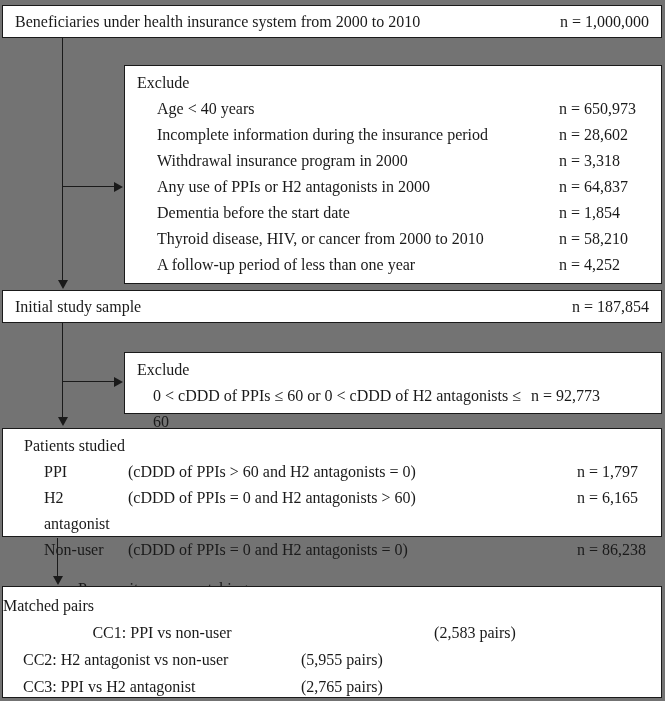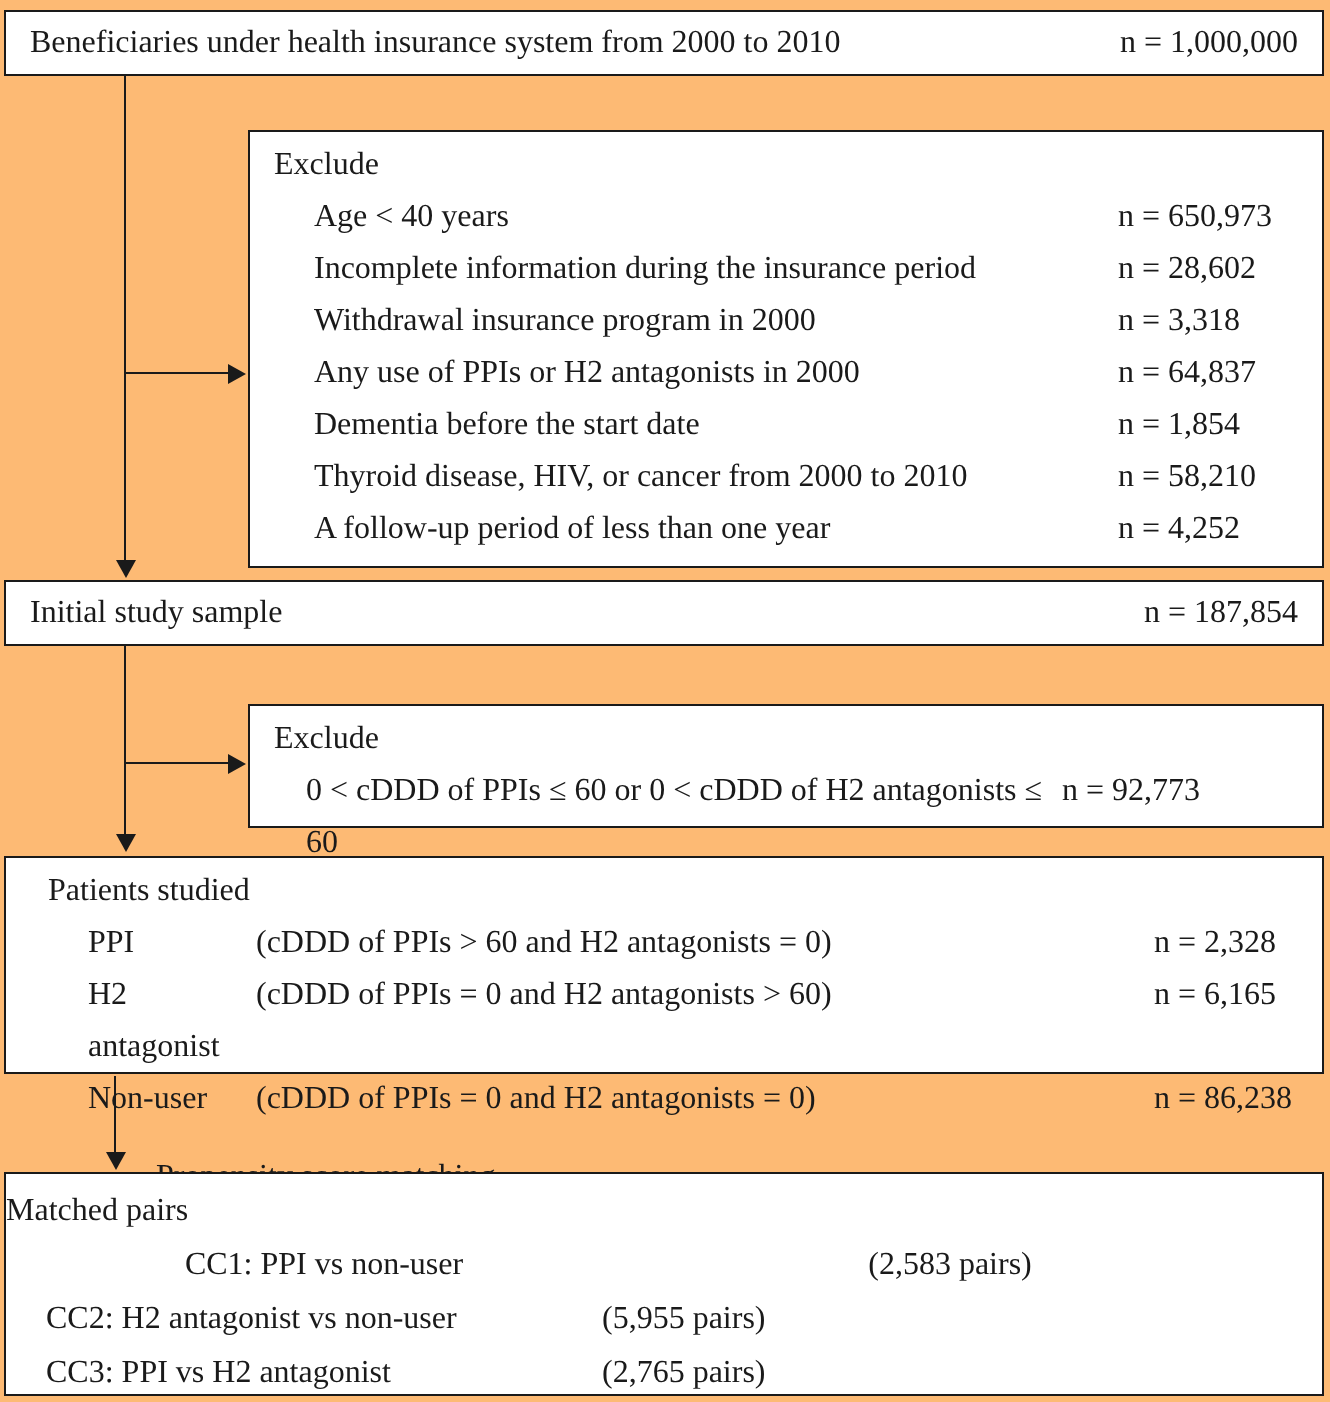--- a/index.html
+++ b/index.html
@@ -4,21 +4,21 @@
 <style>
   html, body {
     margin: 0;
     padding: 0;
     background: #ffffff;
   }
   .canvas {
     position: relative;
     width: 665px;
     height: 701px;
-    background: #fdba74;
+    background: #737373;
     font-family: "Liberation Serif", "DejaVu Serif", serif;
     font-size: 16px;
     color: #1a1a1a;
     overflow: hidden;
   }
   .box {
     position: absolute;
     box-sizing: border-box;
     border: 1.6px solid #1a1a1a;
     background: #ffffff;
@@ -151,21 +151,21 @@
     </div>
   </div>
 
   <div class="box pad-box" style="left:2px; top:428px; width:660px; height:109px;padding-left:21px;">
     <div class="line-row">
       <span>Patients studied</span>
     </div>
     <div class="line-row">
       <span class="groupcol indent" style="box-sizing:content-box;">PPI</span>
       <span class="grow">(cDDD of PPIs &gt; 60 and H2 antagonists = 0)</span>
-      <span class="ncol-pat">n = 2,328</span>
+      <span class="ncol-pat">n = 1,797</span>
     </div>
     <div class="line-row">
       <span class="groupcol indent" style="box-sizing:content-box;">H2 antagonist</span>
       <span class="grow">(cDDD of PPIs = 0 and H2 antagonists &gt; 60)</span>
       <span class="ncol-pat">n = 6,165</span>
     </div>
     <div class="line-row">
       <span class="groupcol indent" style="box-sizing:content-box;">Non-user</span>
       <span class="grow">(cDDD of PPIs = 0 and H2 antagonists = 0)</span>
       <span class="ncol-pat">n = 86,238</span>

